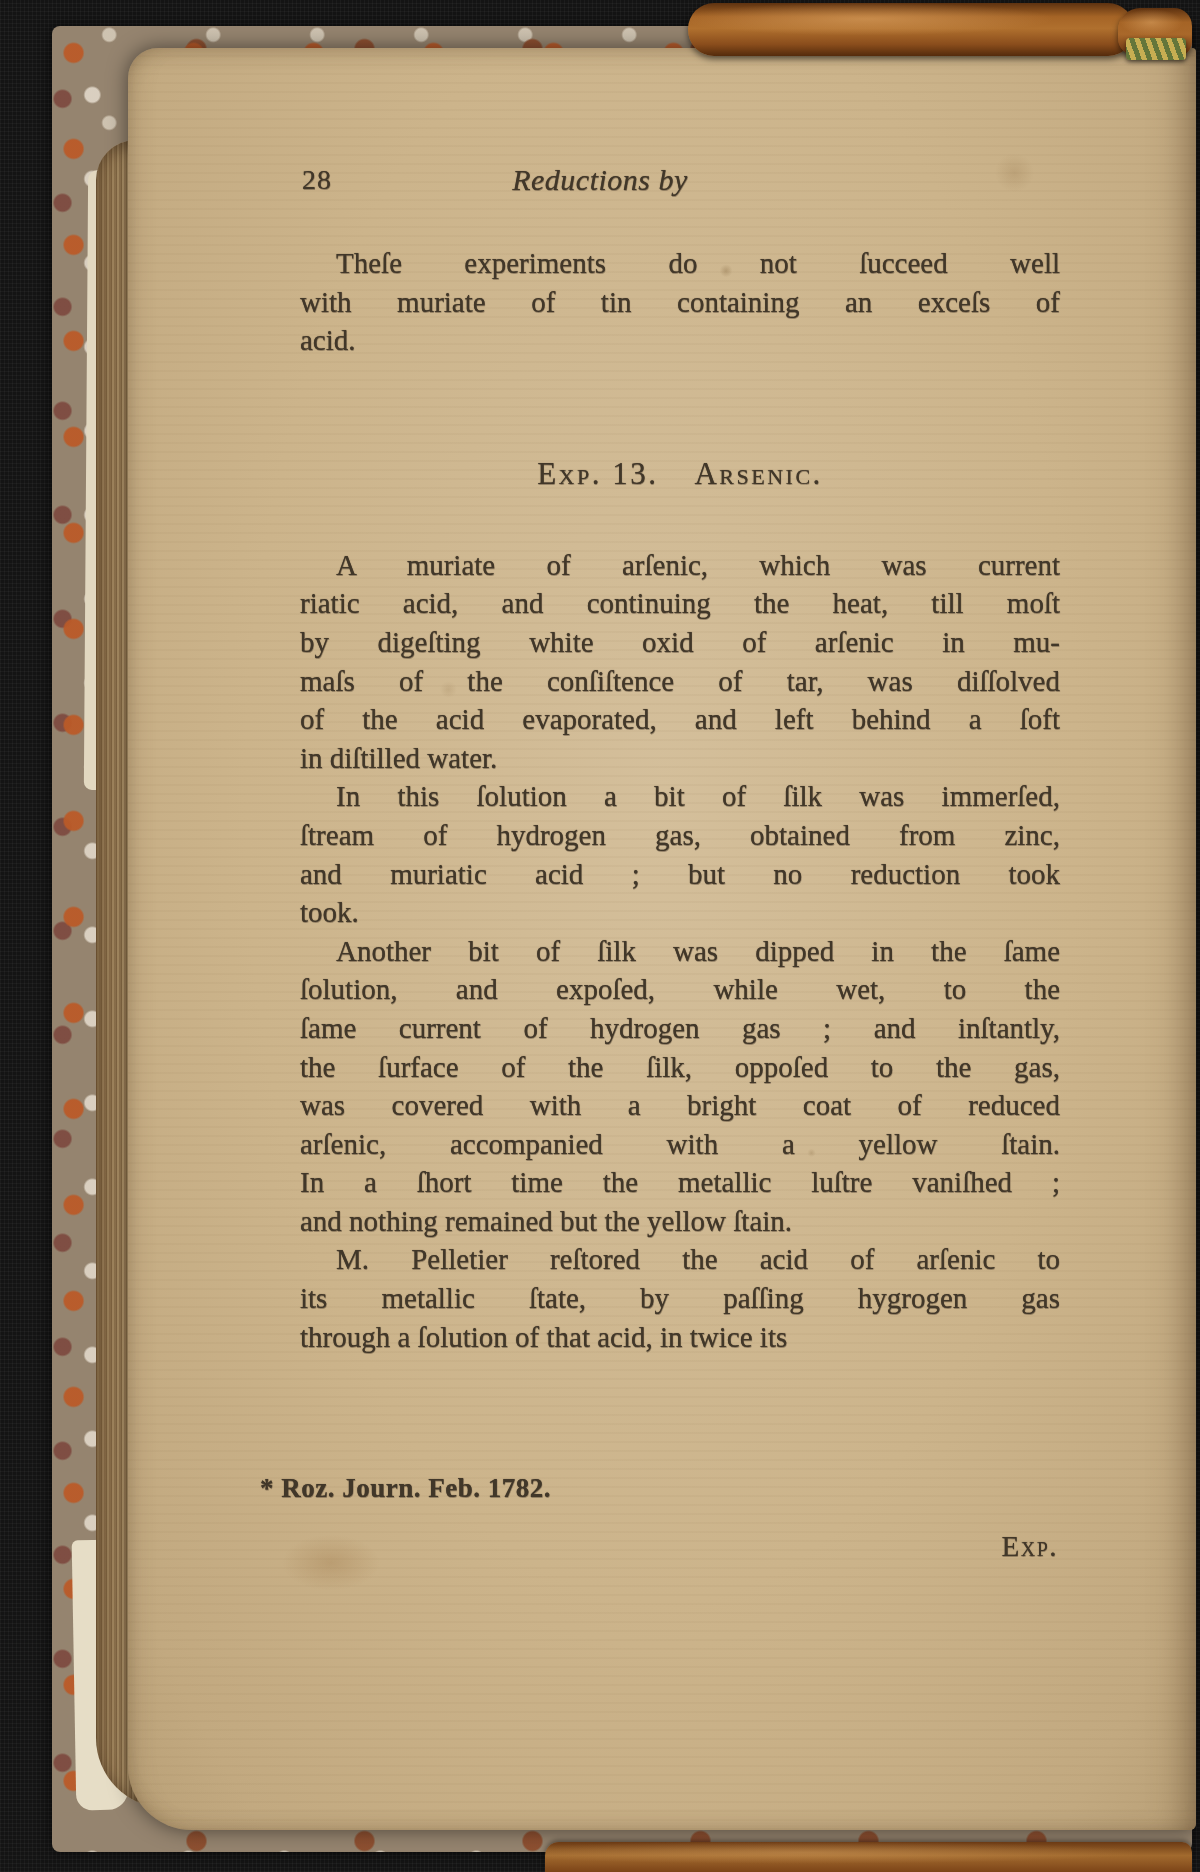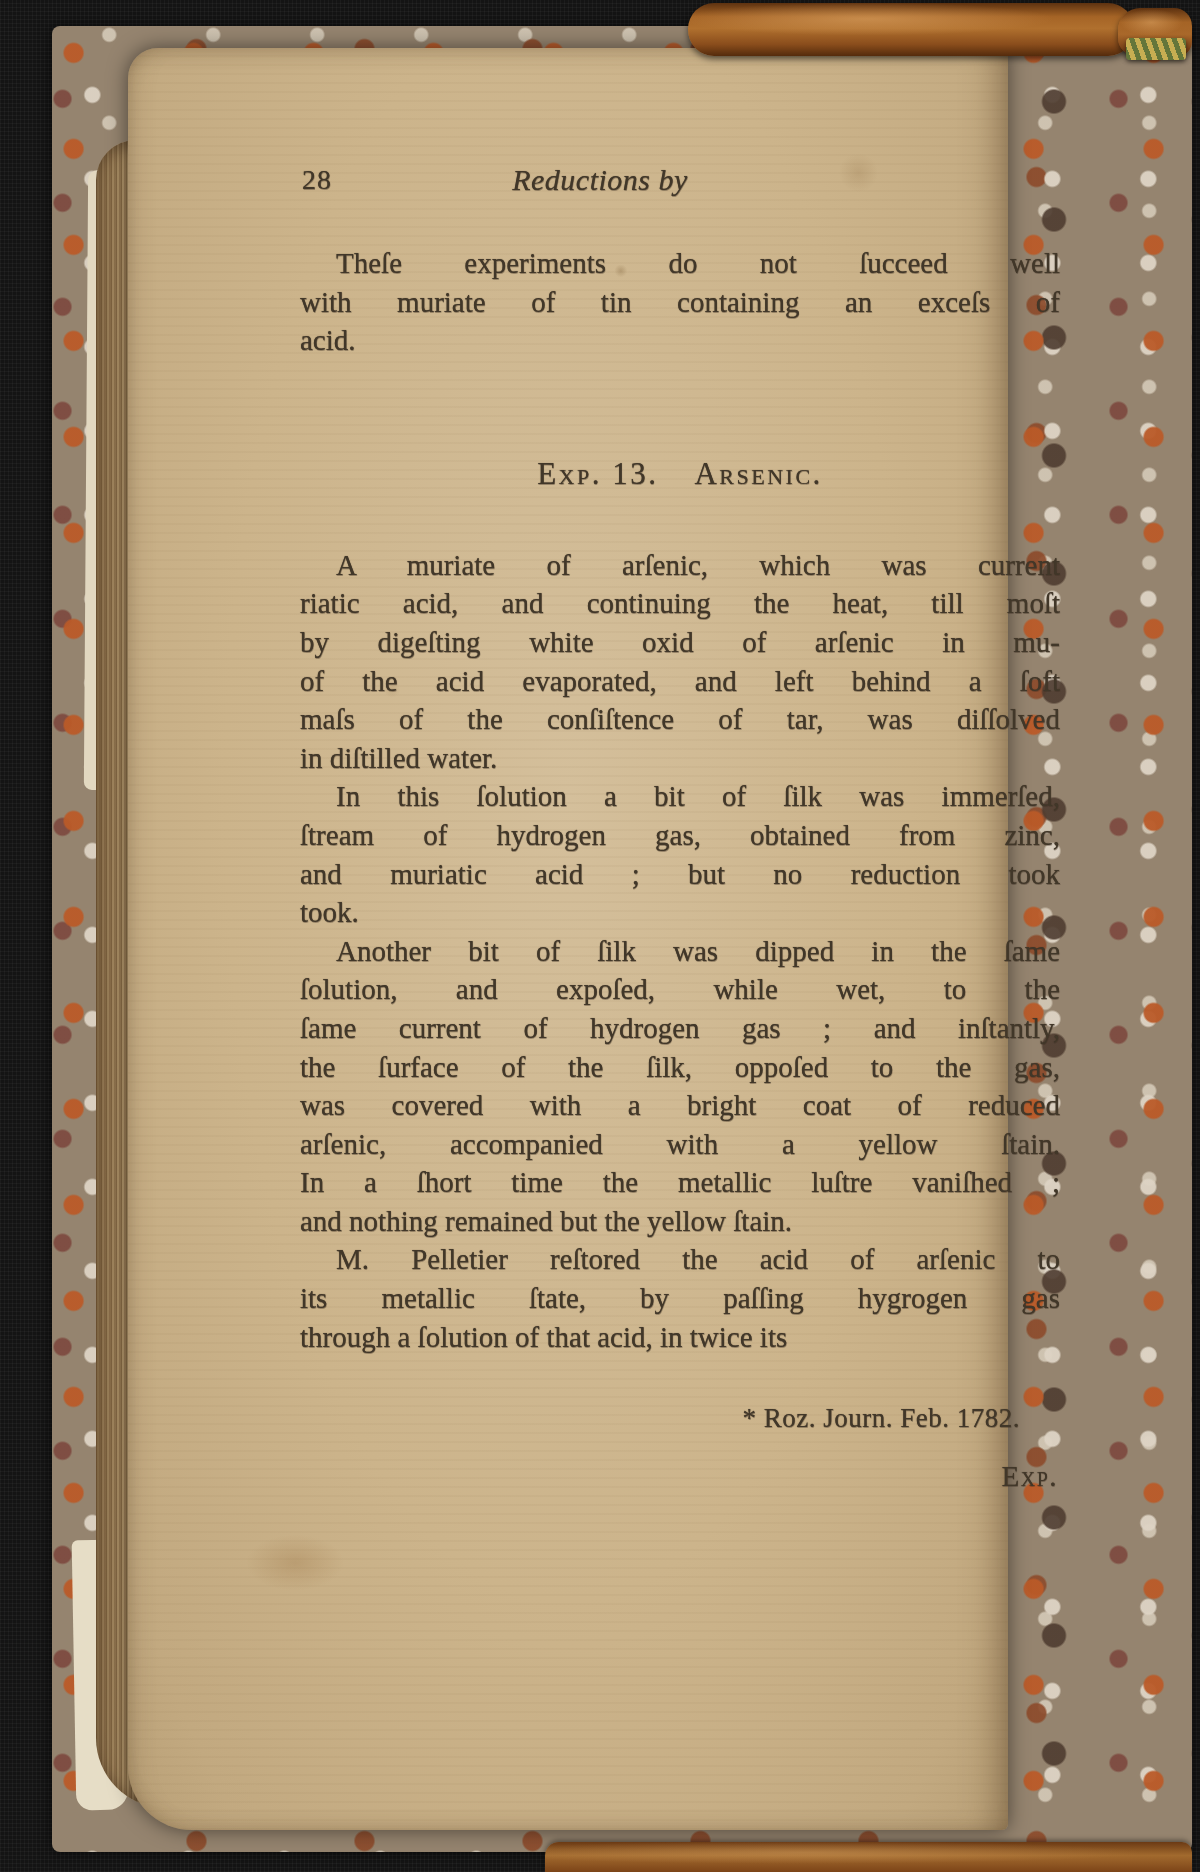--- a/index.html
+++ b/index.html
@@ -47,21 +47,21 @@
     background-color: #a5först;
     background-color: #a5875f;
     background-image:
       linear-gradient(90deg, rgba(80,58,34,0.55) 0%, rgba(80,58,34,0) 30%),
       repeating-linear-gradient(90deg, #8c7049 0 1px, #b79a6e 1px 3px, #9d7f57 3px 5px);
     box-shadow: inset 0 18px 16px -12px rgba(70,50,30,0.6), inset 0 -18px 16px -12px rgba(70,50,30,0.6);
   }
 
   
   .page {
-    position: absolute; left: 128px; top: 48px; width: 880px; height: 1782px;
+    position: absolute; left: 128px; top: 48px; width: 1068px; height: 1782px;
     border-radius: 30px 4px 6px 64px;
     background-color: #ccb58d;
     background-image:
       radial-gradient(ellipse 70px 40px at 19% 85%, rgba(146,104,56,0.26), rgba(146,104,56,0) 70%),
       radial-gradient(circle 9px at 56% 12.5%, rgba(118,88,48,0.30), rgba(118,88,48,0) 72%),
       radial-gradient(circle 6px at 64% 62%, rgba(118,88,48,0.22), rgba(118,88,48,0) 70%),
       radial-gradient(circle 12px at 30% 36%, rgba(130,100,60,0.16), rgba(130,100,60,0) 70%),
       radial-gradient(circle 26px at 83% 7%, rgba(130,96,54,0.18), rgba(130,96,54,0) 75%),
       repeating-linear-gradient(0deg, rgba(122,95,58,0.05) 0 2px, rgba(0,0,0,0) 2px 9px),
       radial-gradient(ellipse at 50% 42%, #d4bf9b 0%, #ccb48b 55%, #c2a980 88%, #b9a077 100%);
@@ -134,26 +134,27 @@
   .heading {
     margin-top: 96px; margin-bottom: 54px;
     text-align: center;
     font-variant: small-caps;
     font-size: 31px;
     letter-spacing: 2.5px;
   }
   .heading .hsub { margin-left: 36px; margin-top: 36px; }
 
   .footnote {
-    margin-top: 44px;
-    text-align: right;
+    margin-top: 114px;
+    text-align: left;
     transform: translateX(-40px);
     font-size: 27px;
     line-height: 36px;
     letter-spacing: 0.5px;
+    font-weight: bold;
   }
 
   .catchword {
     margin-top: 24px;
     text-align: right;
     font-variant: small-caps;
     font-size: 29px;
     letter-spacing: 1.5px;
     padding-right: 2px;
   }
@@ -182,22 +183,22 @@
         </div>
 
       <div class="heading">
         <span>Exp. 13.</span><span class="hsub">Arsenic.</span>
       </div>
 
       <div class="para">
           <div class="print-line">A muriate of arſenic, which was current</div>
           <div class="print-line">riatic acid, and continuing the heat, till moſt</div>
           <div class="print-line">by digeſting white oxid of arſenic in mu-</div>
+          <div class="print-line">maſs of the conſiſtence of tar, was diſſolved</div>
           <div class="print-line">of the acid evaporated, and left behind a ſoft</div>
-          <div class="print-line">maſs of the conſiſtence of tar, was diſſolved</div>
           <div class="print-line">in diſtilled water.</div>
         </div>
 
       <div class="para">
           <div class="print-line">In this ſolution a bit of ſilk was immerſed,</div>
           <div class="print-line">ſtream of hydrogen gas, obtained from zinc,</div>
           <div class="print-line">and muriatic acid ; but no reduction took</div>
           <div class="print-line">took.</div>
         </div>
 

